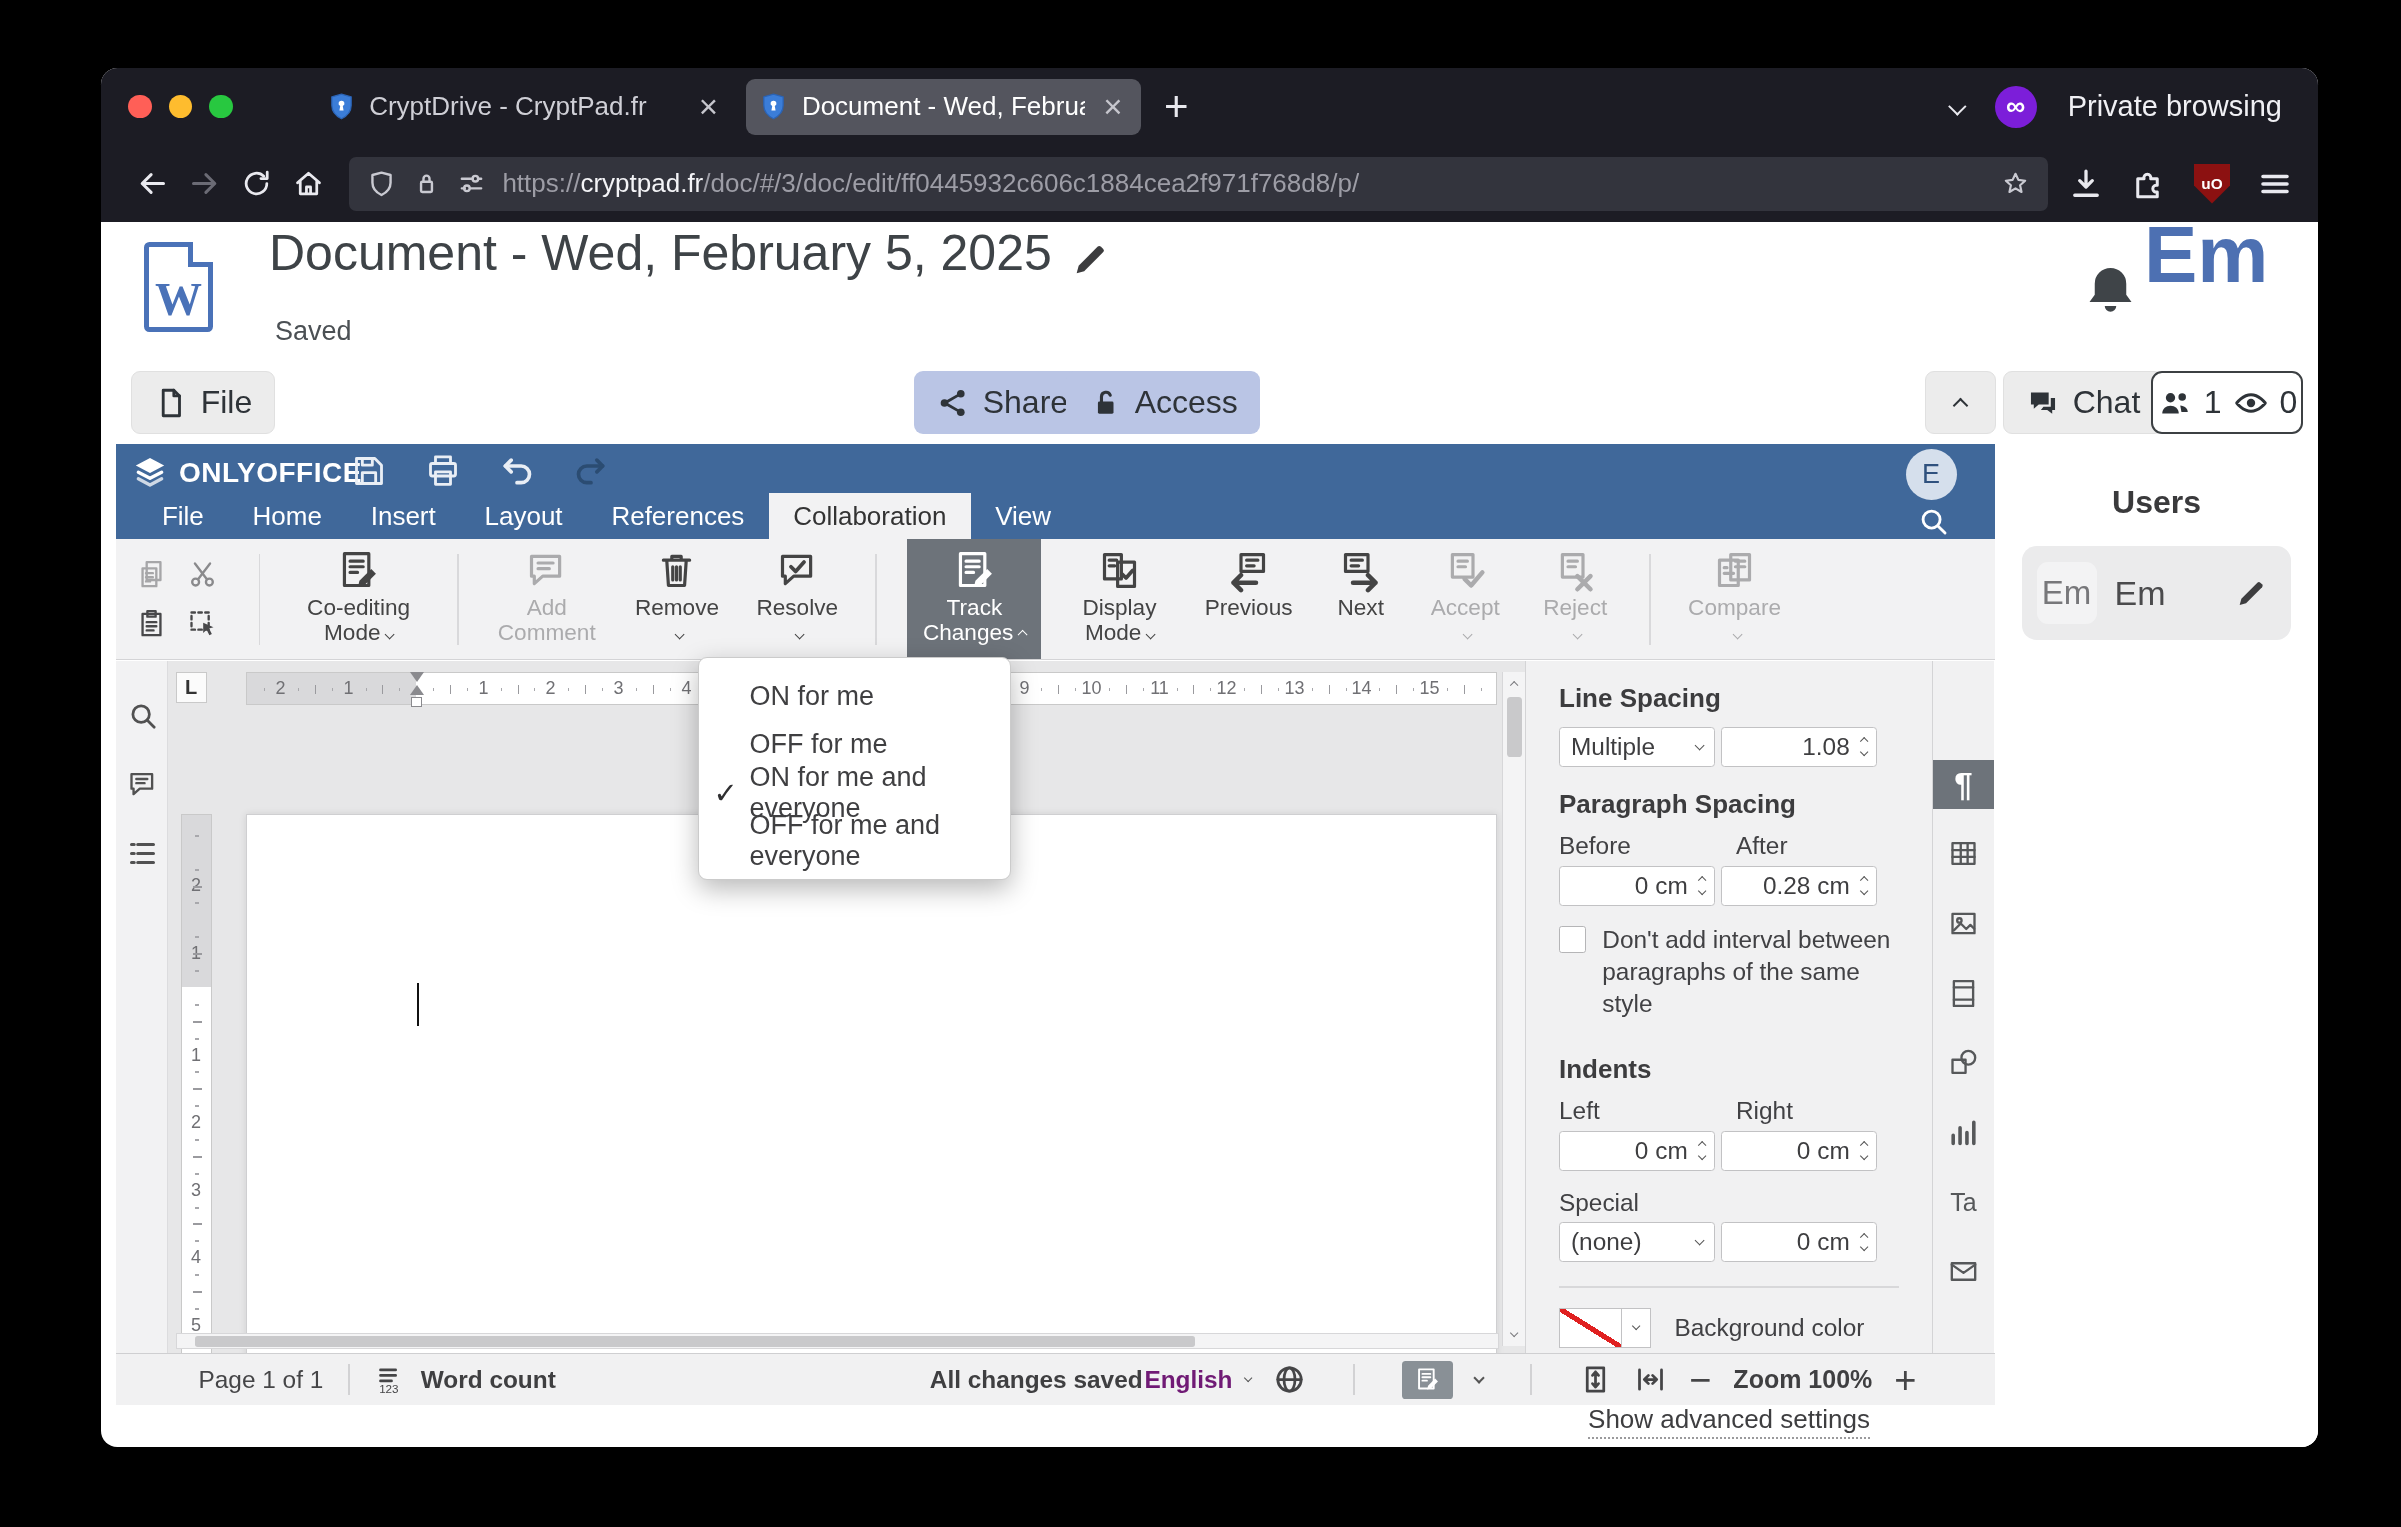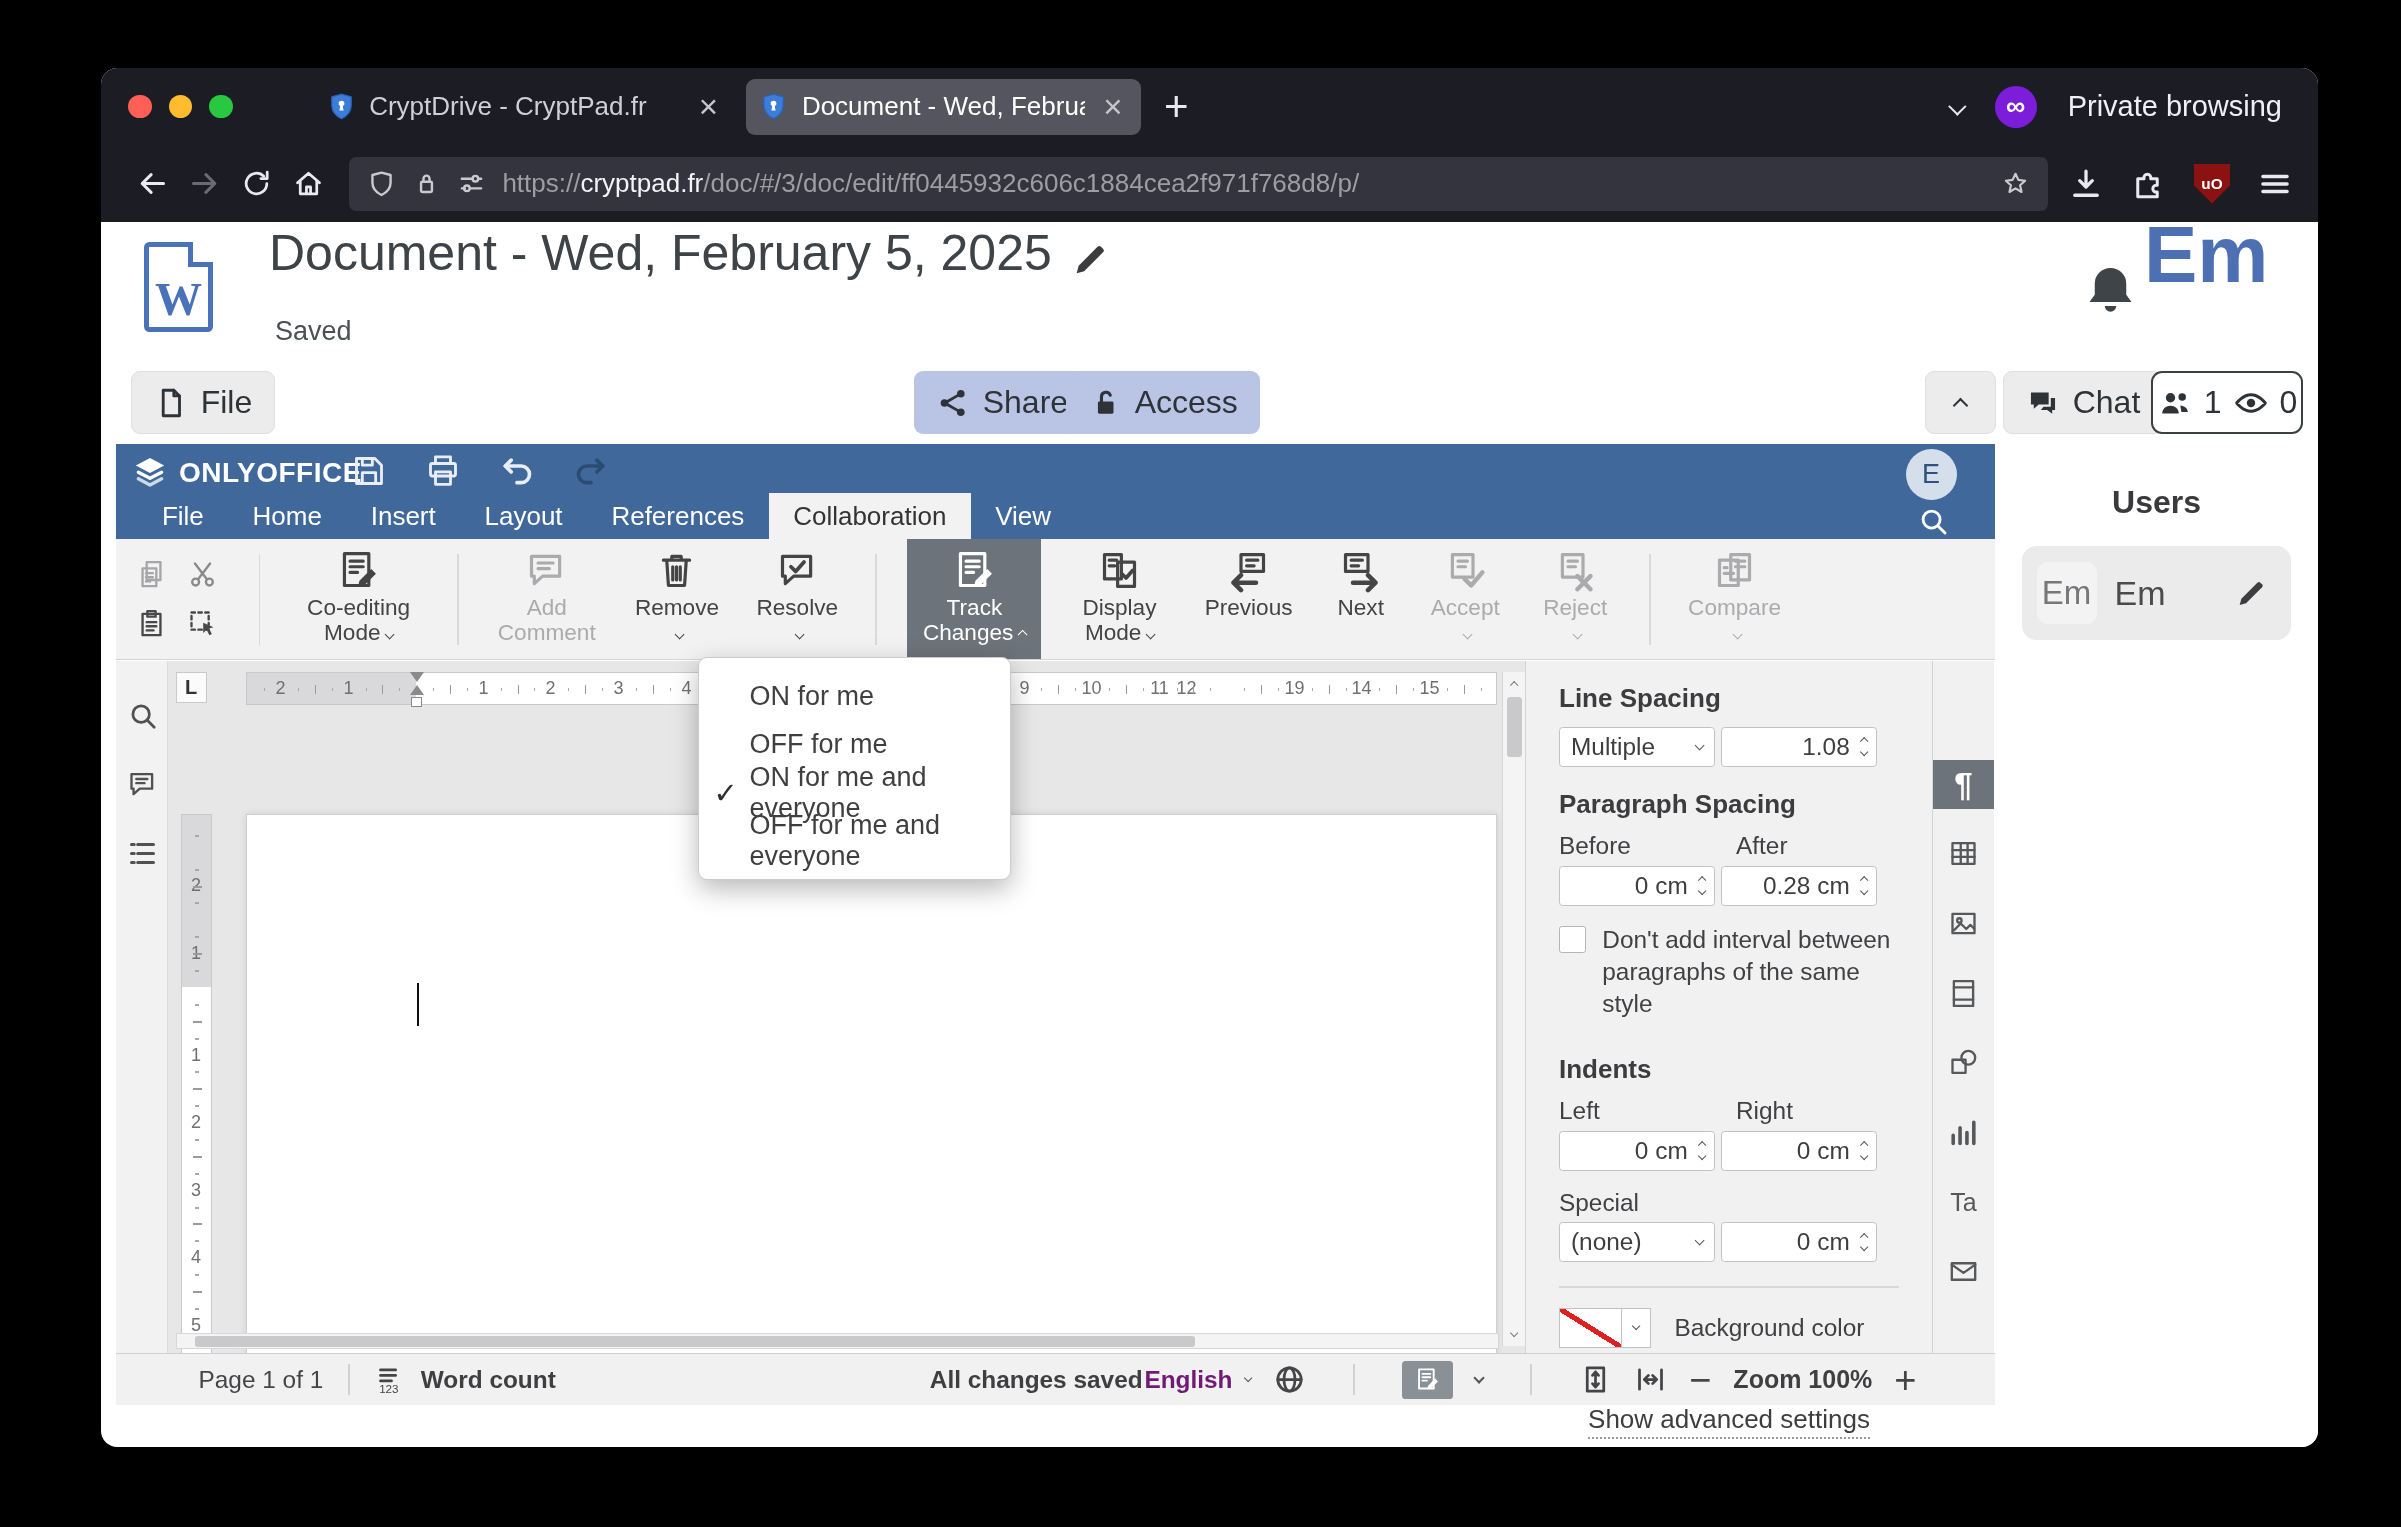--- a/index.html
+++ b/index.html
@@ -593,22 +593,22 @@
         <span class="rnum" style="left: 304px;">2</span>
         <span class="rnum" style="left: 372px;">3</span>
         <span class="rnum" style="left: 440px;">4</span>
         <span class="rnum" style="left: 507px;">5</span>
         <span class="rnum" style="left: 575px;">6</span>
         <span class="rnum" style="left: 642px;">7</span>
         <span class="rnum" style="left: 710px;">8</span>
         <span class="rnum" style="left: 778px;">9</span>
         <span class="rnum" style="left: 845px;">10</span>
         <span class="rnum" style="left: 913px;">11</span>
-        <span class="rnum" style="left: 940px;">12</span>
-        <span class="rnum" style="left: 1048px;">19</span>
+        <span class="rnum" style="left: 980px;">12</span>
+        <span class="rnum" style="left: 1048px;">13</span>
         <span class="rnum" style="left: 1115px;">14</span>
         <span class="rnum" style="left: 1183px;">15</span>
         <span class="rdot" style="left: 17px;"></span>
         <span class="rdot" style="left: 51px;"></span>
         <span class="rtick" style="left: 68px;"></span>
         <span class="rdot" style="left: 85px;"></span>
         <span class="rdot" style="left: 119px;"></span>
         <span class="rtick" style="left: 135px;"></span>
         <span class="rdot" style="left: 152px;"></span>
         <span class="rdot" style="left: 186px;"></span>

